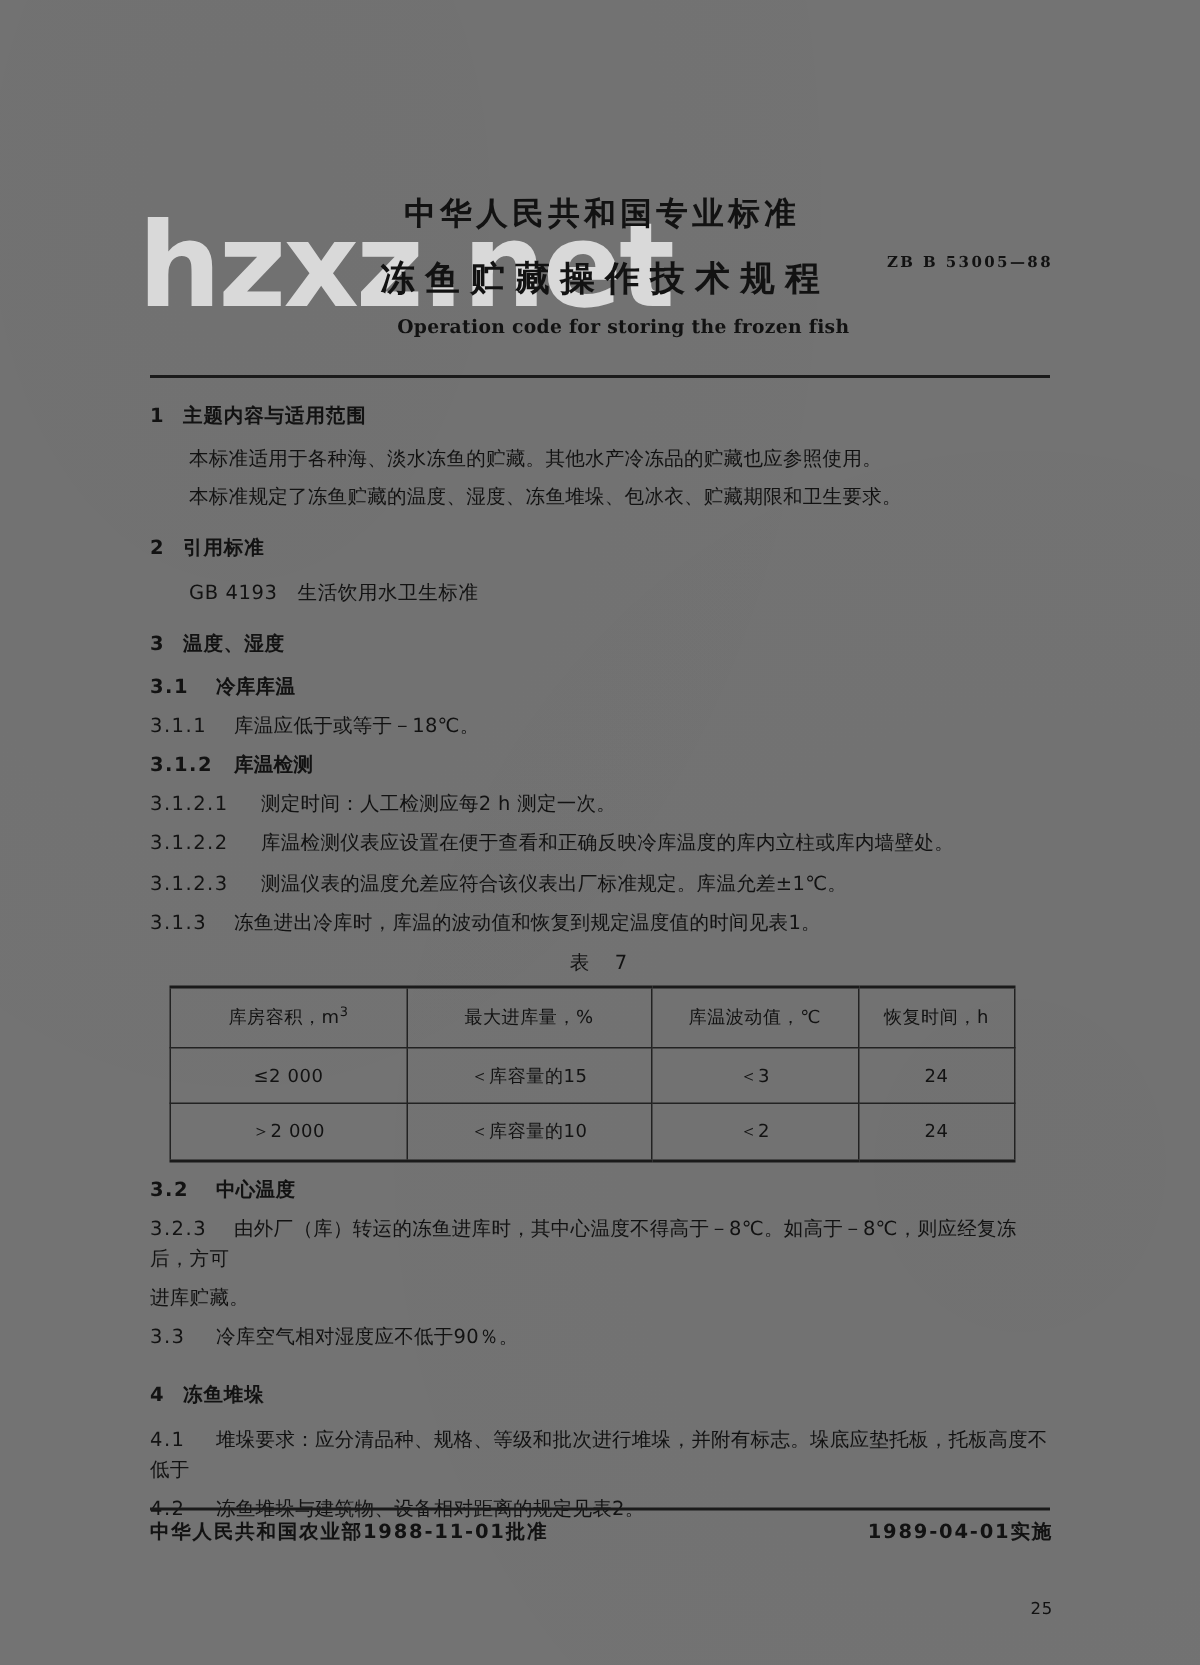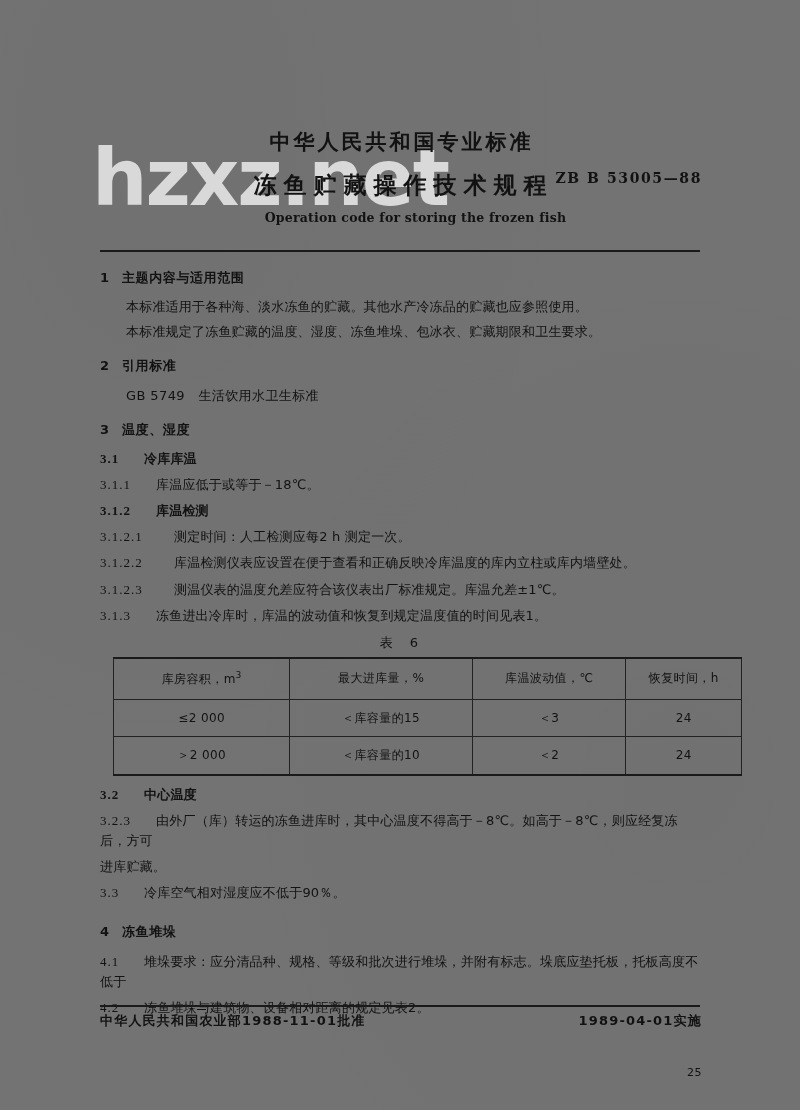--- a/index.html
+++ b/index.html
@@ -48,21 +48,21 @@
     text-align: center;
     font-size: 21px;
     font-weight: 700;
     letter-spacing: 3px;
     text-indent: 3px;
   }
   .std-no {
     position: absolute;
     right: 98px;
     top: 170px;
-    font-size: 14px;
+    font-size: 10px;
     font-weight: 700;
     letter-spacing: 1.6px;
     font-family: "DejaVu Serif", "Liberation Serif", serif;
     white-space: nowrap;
   }
   .title-main {
     position: absolute;
     left: 0; right: 0;
     top: 170px;
     text-align: center;
@@ -112,21 +112,20 @@
     letter-spacing: 0.2px;
   }
   .clause {
     margin: 0 0 6px 0;
     letter-spacing: 0.2px;
   }
   .clause .cn {
     display: inline-block;
     min-width: 56px;
     letter-spacing: 1px;
-    font-family: Liberation Serif, serif;
   }
   .clause.w2 .cn { min-width: 44px; }
   .clause.w4 .cn { min-width: 74px; }
   .clause-bold { font-weight: 700; }
   .gap-s { height: 9px; }
   .gap-m { height: 13px; }
   .ref-line {
     margin: 0 0 5px 0;
     text-indent: 26px;
     letter-spacing: 0.4px;
@@ -137,21 +136,21 @@
   }
 
   .table-caption {
     text-align: center;
     font-size: 13px;
     margin: 7px 0 4px 0;
     letter-spacing: 2px;
   }
   table.tbl {
     border-collapse: collapse;
-    width: 629px;
+    width: 564px;
     margin: 0 0 0 13px;
     font-size: 12px;
   }
   table.tbl td {
     border: 1px solid #222;
     text-align: center;
     padding: 9px 4px;
     letter-spacing: 0.4px;
   }
   table.tbl tr.head td {
@@ -225,21 +224,21 @@
         <span class="num">1</span><span>主题内容与适用范围</span>
       </div>
       <p class="para">本标准适用于各种海、淡水冻鱼的贮藏。其他水产冷冻品的贮藏也应参照使用。</p>
       <p class="para">本标准规定了冻鱼贮藏的温度、湿度、冻鱼堆垛、包冰衣、贮藏期限和卫生要求。</p>
 
       <div class="gap-s"></div>
 
       <div class="h1">
         <span class="num">2</span><span>引用标准</span>
       </div>
-      <p class="ref-line">GB 5749　生活饮用水卫生标准</p>
+      <p class="ref-line">GB 4193　生活饮用水卫生标准</p>
 
       <div class="gap-s"></div>
 
       <div class="h1">
         <span class="num">3</span><span>温度、湿度</span>
       </div>
 
       <p class="clause w2 clause-bold">
         <span class="cn">3.1</span><span>冷库库温</span>
       </p>
@@ -255,21 +254,21 @@
       <p class="clause w4">
         <span class="cn">3.1.2.2</span><span>库温检测仪表应设置在便于查看和正确反映冷库温度的库内立柱或库内墙壁处。</span>
       </p>
       <p class="clause w4">
         <span class="cn">3.1.2.3</span><span>测温仪表的温度允差应符合该仪表出厂标准规定。库温允差±1℃。</span>
       </p>
       <p class="clause">
         <span class="cn">3.1.3</span><span>冻鱼进出冷库时，库温的波动值和恢复到规定温度值的时间见表1。</span>
       </p>
 
-      <div class="table-caption">表　6</div>
+      <div class="table-caption">表　7</div>
       <table class="tbl">
         <tbody>
           <tr class="head">
             <td class="c1"><span>库房容积，m</span><sup>3</sup></td>
             <td class="c2">最大进库量，%</td>
             <td class="c3">库温波动值，℃</td>
             <td class="c4">恢复时间，h</td>
           </tr>
           <tr>
             <td class="c1">≤2 000</td>

